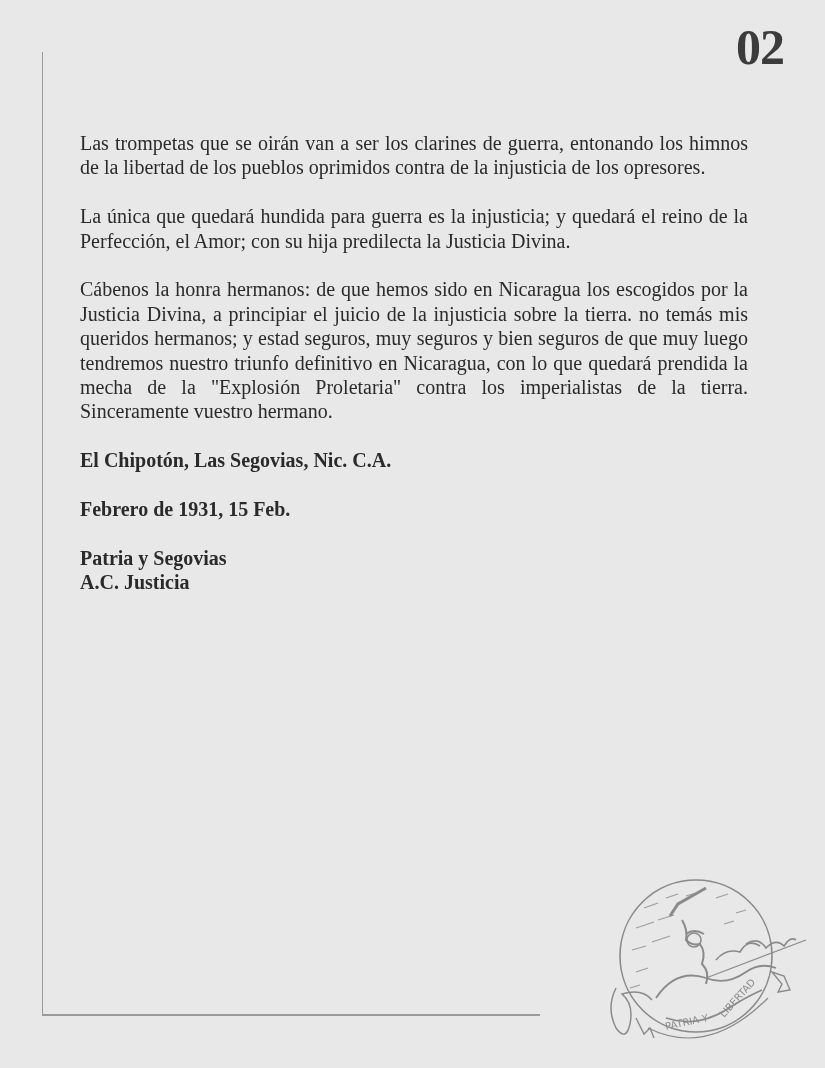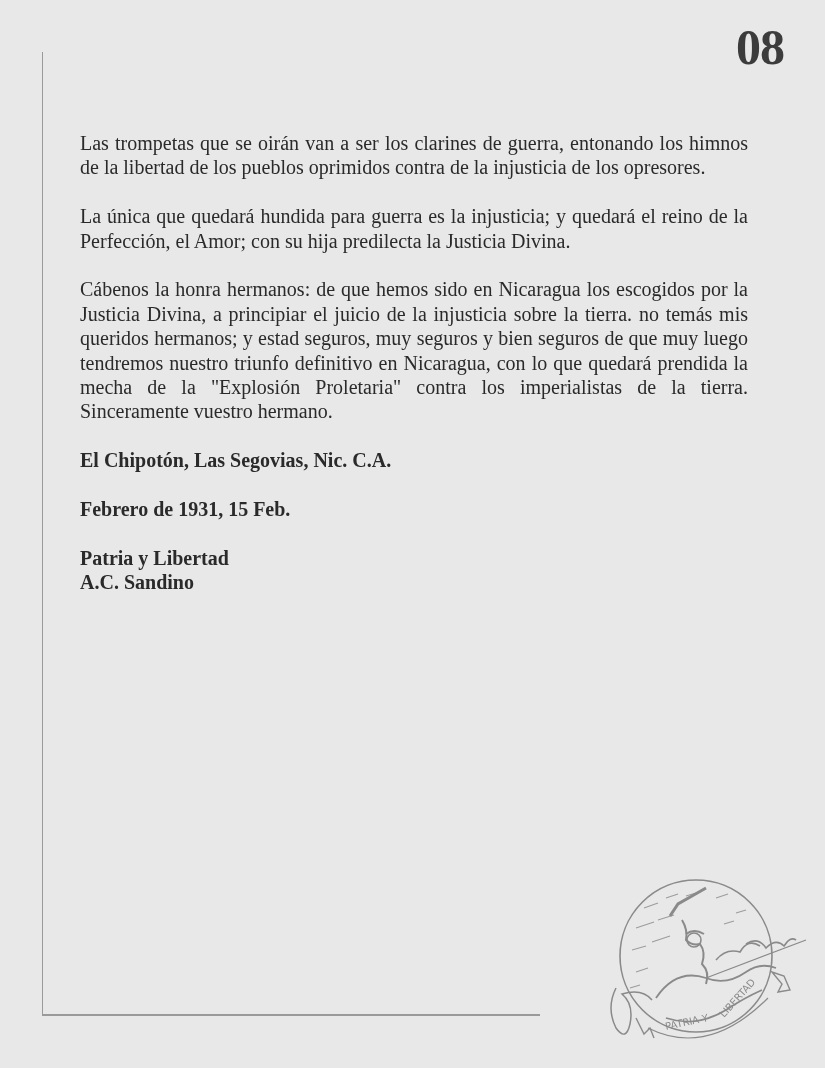--- a/index.html
+++ b/index.html
@@ -30,32 +30,32 @@
     .hq { margin: 0 0 24.4px 0; white-space: nowrap; }
     .center { font-weight: bold; margin: 0 0 24.4px 0; }
     .center.tight { margin: 0; }
     .seal {
       position: absolute; left: 596px; top: 868px; width: 220px; height: 185px;
     }
   </style>
 </head>
 <body>
 
-<div class="page-number">08</div>
+<div class="page-number">02</div>
 <div class="vline"></div>
 <div class="hline"></div>
 
 <div class="content">
   <p class="para">Las trompetas que se oirán van a ser los clarines de guerra, entonando los himnos de la libertad de los pueblos oprimidos contra de la injusticia de los opresores.</p>
   <p class="para">La única que quedará hundida para guerra es la injusticia; y quedará el reino de la Perfección, el Amor; con su hija predilecta la Justicia Divina.</p>
   <p class="para">Cábenos la honra hermanos: de que hemos sido en Nicaragua los escogidos por la Justicia Divina, a principiar el juicio de la injusticia sobre la tierra. no temás mis queridos hermanos; y estad seguros, muy seguros y bien seguros de que muy luego tendremos nuestro triunfo definitivo en Nicaragua, con lo que quedará prendida la mecha de la "Explosión Proletaria" contra los imperialistas de la tierra. Sinceramente vuestro hermano.</p>
   <p class="center">El Chipotón, Las Segovias, Nic. C.A.</p>
   <p class="center">Febrero de 1931, 15 Feb.</p>
-  <p class="center tight">Patria y Libertad</p>
-  <p class="center tight">A.C. Sandino</p>
+  <p class="center tight">Patria y Segovias</p>
+  <p class="center tight">A.C. Justicia</p>
 </div>
 
 <div class="seal">
   <svg width="220" height="185" viewBox="0 0 220 185" fill="none" stroke="#8a8a8a" stroke-width="1.6">
     <circle cx="100" cy="88" r="76"></circle>
     <g stroke-width="1.1" opacity="0.8">
       <path d="M48 40 l14 -5"></path>
         <path d="M70 30 l12 -4"></path>
         <path d="M40 60 l18 -6"></path>
       <path d="M62 52 l16 -5"></path>

